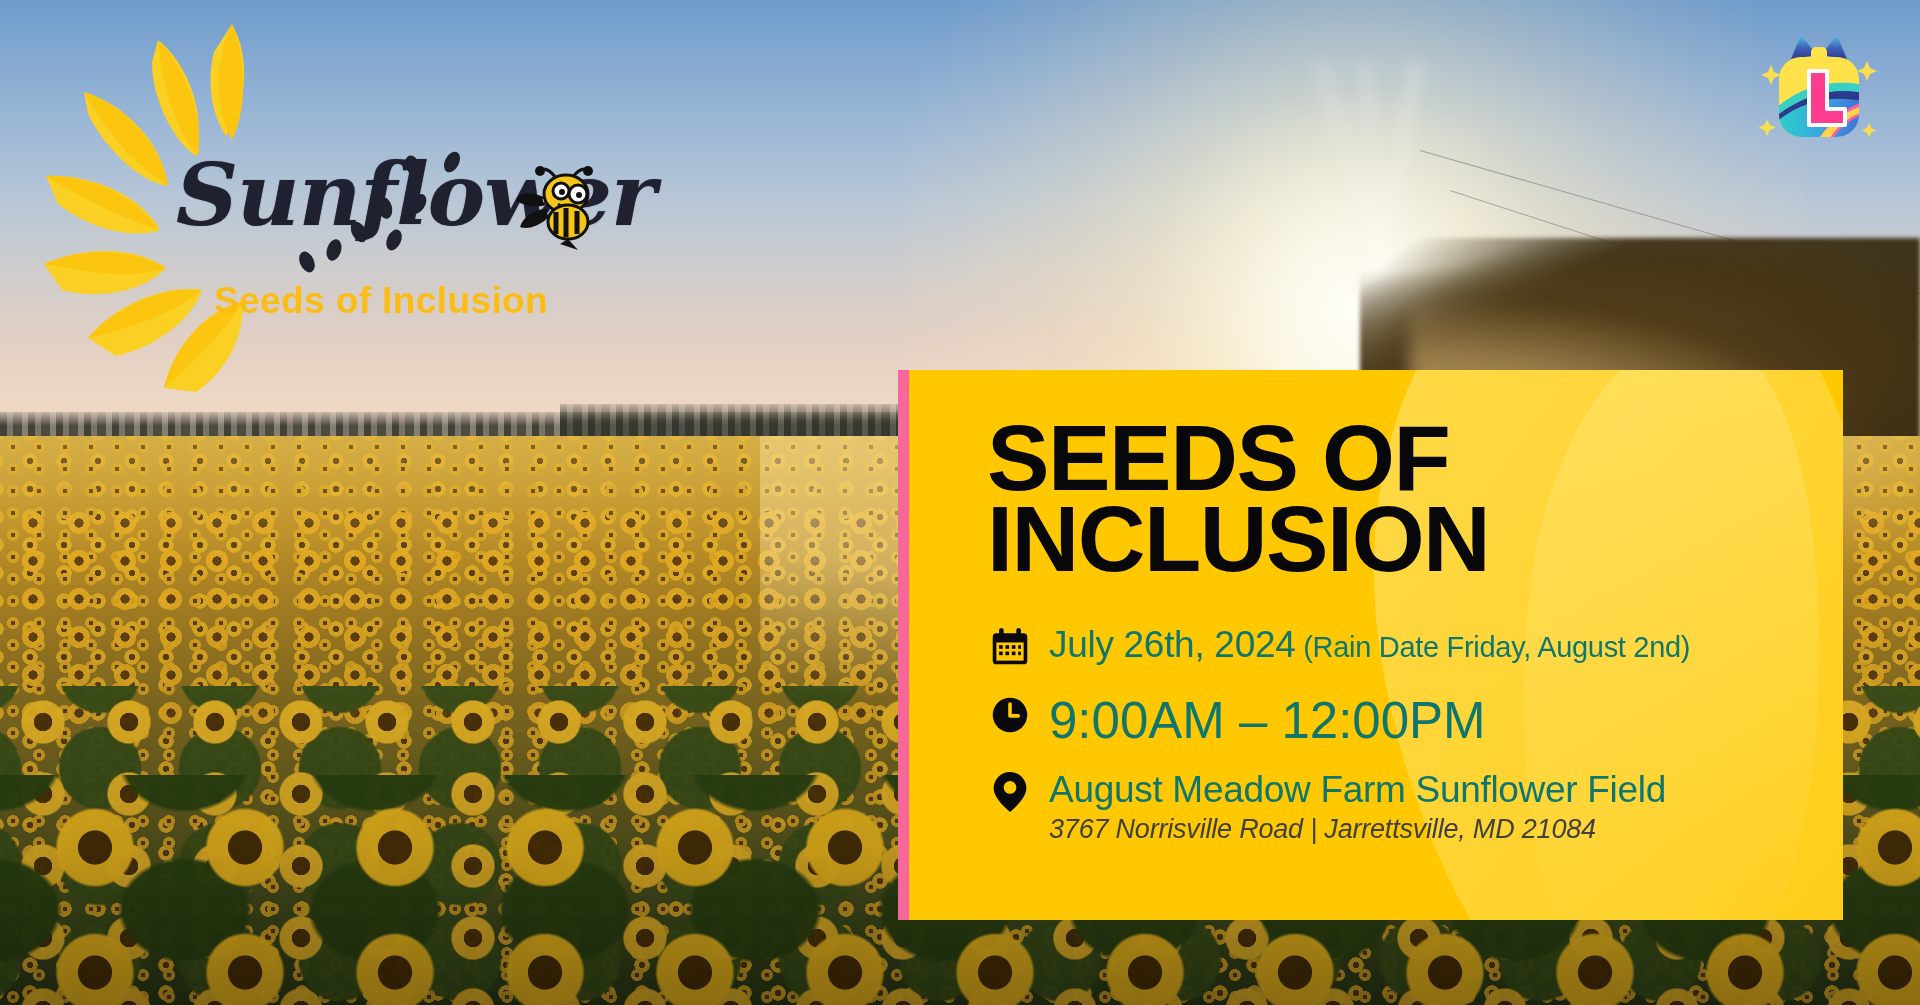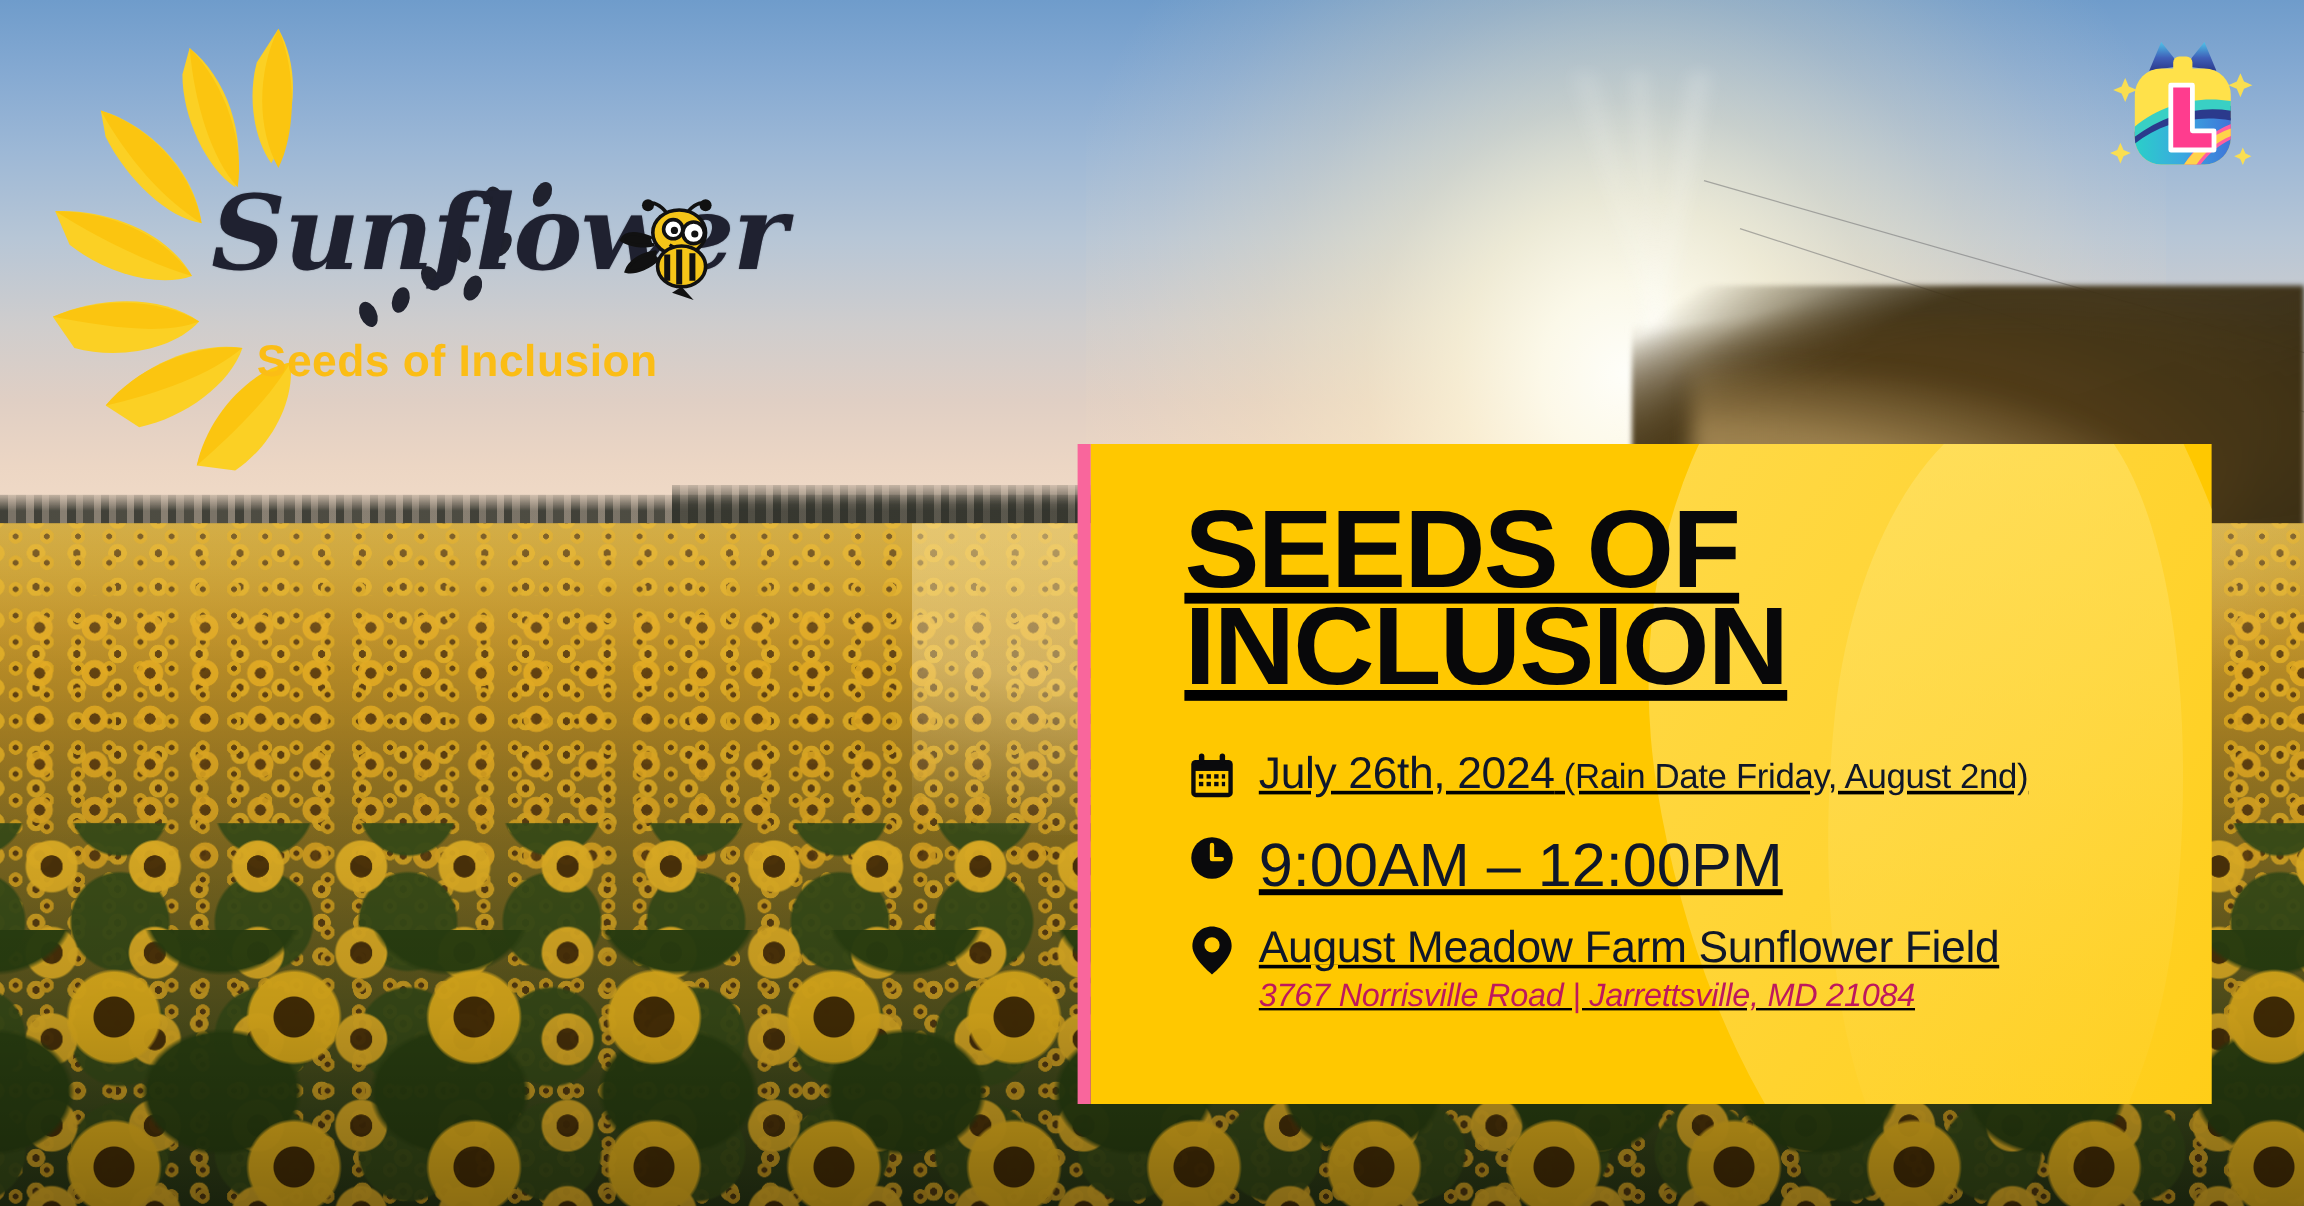--- a/index.html
+++ b/index.html
@@ -183,21 +183,21 @@
     border-radius:60% 38% 48% 52% / 46% 58% 42% 54%;
     transform:rotate(-9deg);
   }
   .card-petal2 {
     position:absolute; right:22px; top:-40px;
     width:300px; height:700px;
     background:linear-gradient(160deg, rgba(255,230,120,.55) 0%, rgba(255,216,70,.30) 70%, rgba(255,210,50,0) 100%);
     border-radius:50% 50% 44% 56% / 40% 60% 40% 60%;
     transform:rotate(6deg);
   }
-  .card-inner { position:absolute; left:0; top:0; width:100%; height:100%; padding:48px 16px 0 78px;text-decoration:underline; }
+  .card-inner { position:absolute; left:0; top:0; width:100%; height:100%; padding:48px 16px 0 78px; }
 
   .card-title {
     font-family:"Liberation Sans", sans-serif;
     font-weight:700;
     font-size:92px;
     line-height:.88;
     letter-spacing:-1.5px;
     color:#08080a;
     transform:scaleX(1.02);
     transform-origin:left top;
@@ -207,29 +207,29 @@
   .info-list { margin-top:44px; }
   .info-row { display:flex; align-items:flex-start; margin-bottom:22px; }
   .info-icon {
     width:46px; min-width:46px; height:46px;
     display:flex; align-items:center; justify-content:center;
     margin-right:16px;
   }
   .info-text { padding-top:2px; }
   .info-main {
     font-family:"Liberation Sans", sans-serif;
-    font-size:37px; font-weight:400; color:#0f172a;
+    font-size:37px; font-weight:400; color:#0f766e;
     letter-spacing:-.3px; white-space:nowrap;
     line-height:1.05;
   }
   .info-main .paren { font-size:29px; }
   .info-sub {
     font-family:"Liberation Sans", sans-serif;
     font-style:italic; font-size:27px; font-weight:400;
-    color:#be185d; letter-spacing:-.2px; white-space:nowrap;
+    color:#404040; letter-spacing:-.2px; white-space:nowrap;
     margin-top:4px;
   }
   .row-time .info-main { font-size:51px; letter-spacing:0px; }
   .row-venue .info-main { font-size:37px; }
 </style>
 </head>
 <body>
 
 <div class="banner">
 

